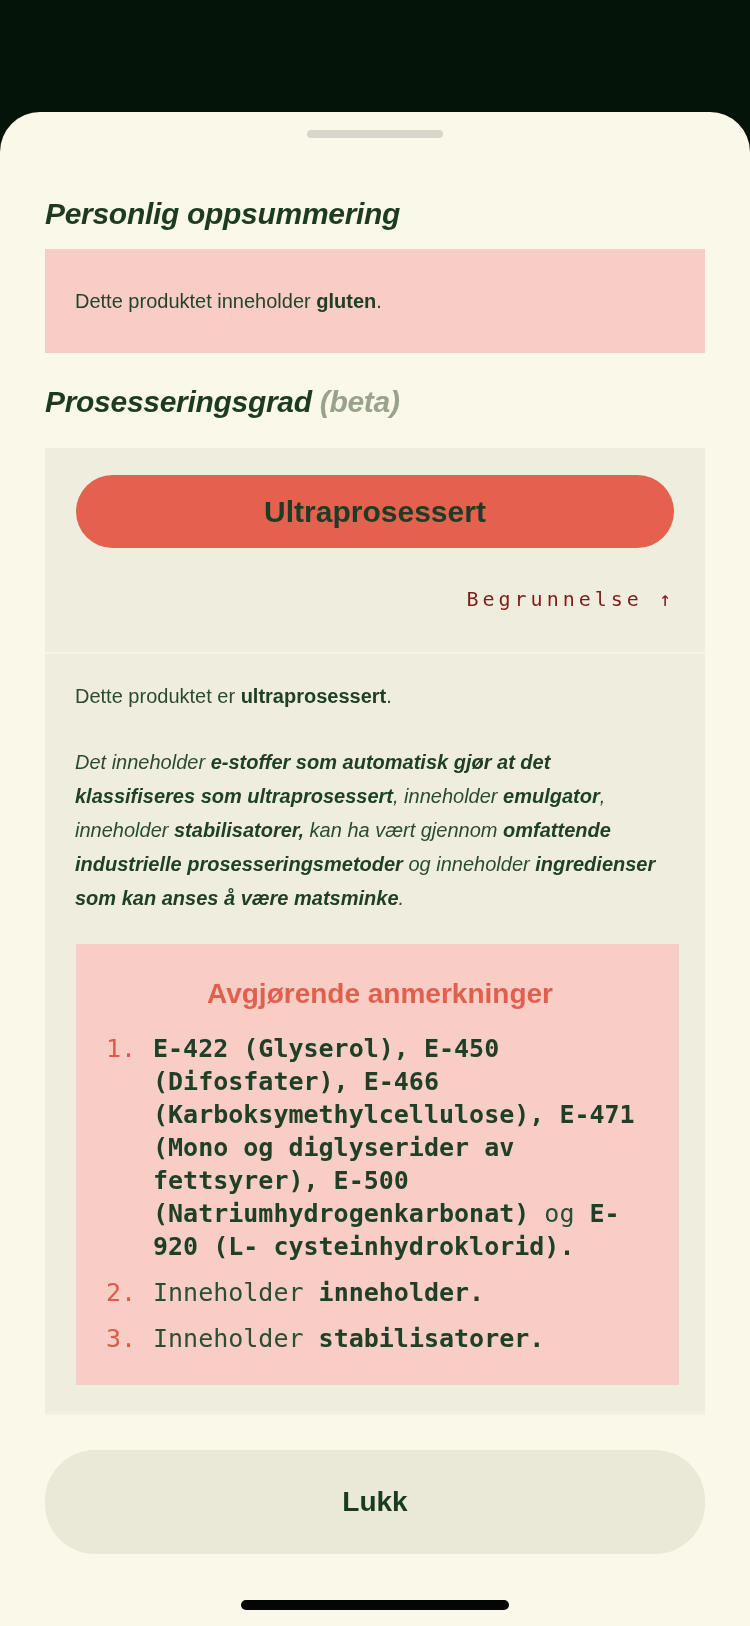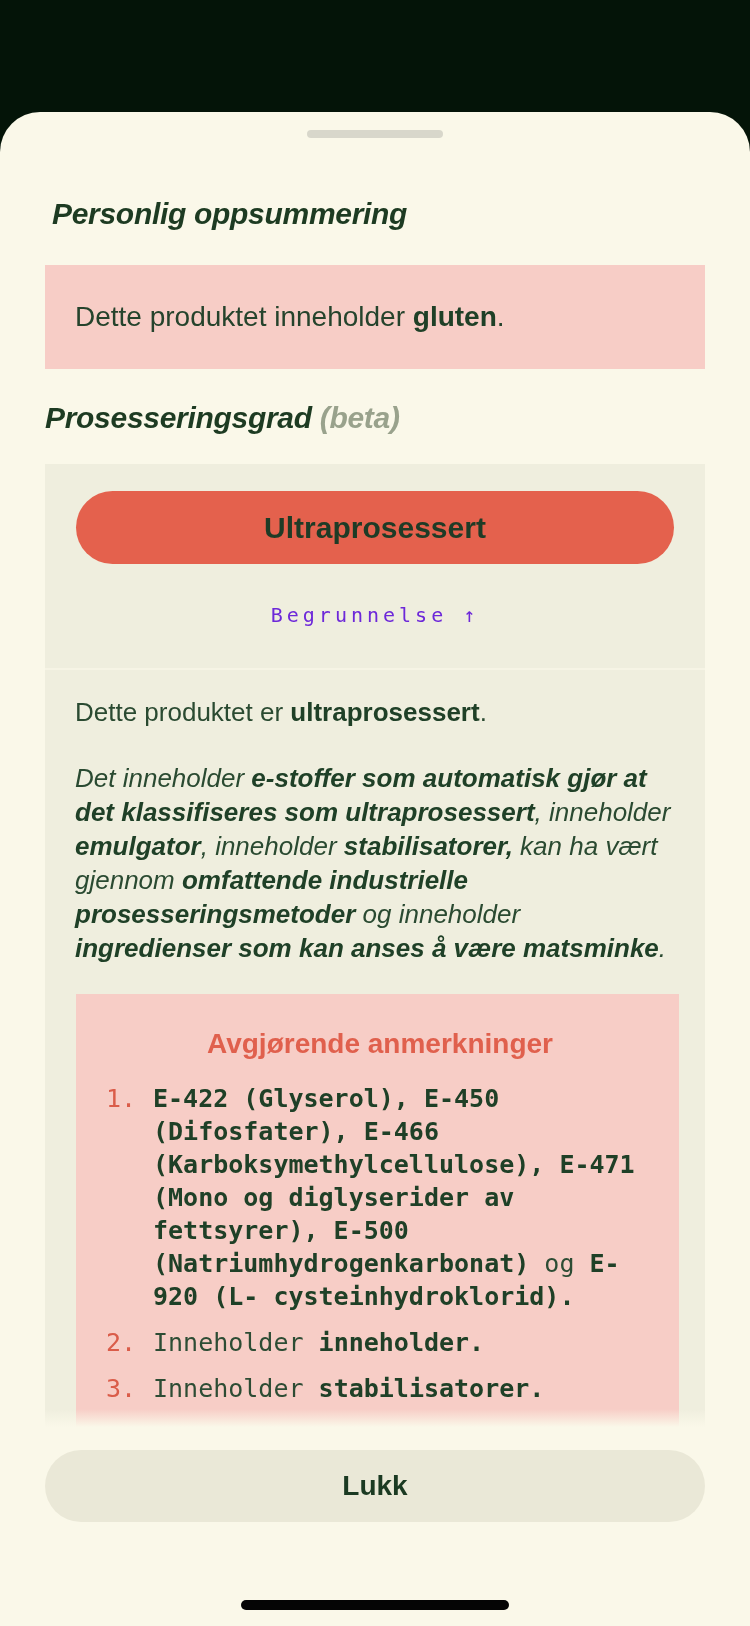--- a/index.html
+++ b/index.html
@@ -5,47 +5,47 @@
   html,body{margin:0;padding:0;background:#041408;}
   .phone{position:relative;width:750px;height:1626px;background:#041408;overflow:hidden;
          font-family:"Liberation Sans",sans-serif;}
   .sheet{position:absolute;left:0;right:0;top:112px;bottom:0;background:#faf8e9;
          border-radius:40px 40px 0 0;overflow:hidden;}
   .handle{position:absolute;top:18px;left:50%;transform:translateX(-50%);
           width:136px;height:8px;border-radius:4px;background:#d8d7cb;}
   .content{padding:0 45px;}
   .h-italic{font-style:italic;font-weight:bold;font-size:30px;line-height:38px;
             color:#1d3b22;letter-spacing:-0.3px;}
-  .h1{margin:83px 0 0 7px;}
+  .h1{margin:83px 0 0 0;}
   .beta{color:#99a28c;font-weight:bold;}
-  .alert{margin-top:32px;height:104px;background:#f7cdc6;display:flex;align-items:center;
-         padding:0 30px;box-sizing:border-box;font-size:28px;color:#25432c;}
+  .alert{margin-top:16px;height:104px;background:#f7cdc6;display:flex;align-items:center;
+         padding:0 30px;box-sizing:border-box;font-size:20px;color:#25432c;}
   .h2{margin:30px 0 0 0;}
   .card{margin-top:27px;background:#efeede;padding:27px 30px 30px 30px;box-sizing:border-box;}
   .pill{display:block;width:598px;height:73px;margin:0 auto;border:none;border-radius:37px;
         background:#e4614d;color:#1e3b26;font-family:"Liberation Sans",sans-serif;
         font-weight:bold;font-size:30px;cursor:pointer;}
-  .reason{margin-top:36px;text-align:center;font-family:"DejaVu Sans Mono",monospace;
-          font-size:20px;line-height:30px;letter-spacing:4px;color:#6d28d9;cursor:pointer;}
+  .reason{margin-top:36px;text-align:right;font-family:"DejaVu Sans Mono",monospace;
+          font-size:20px;line-height:30px;letter-spacing:4px;color:#7f1d1d;cursor:pointer;}
   .divider{height:2px;background:#f6f4e5;border:none;margin:38px -30px 0 -30px;}
-  .para{font-size:26px;line-height:34px;color:#2a4a31;margin:25px 0 0 0;white-space:pre-wrap;}
+  .para{font-size:20px;line-height:34px;color:#2a4a31;margin:25px 0 0 0;white-space:pre-wrap;}
   .para2{margin-top:32px;font-style:italic;}
   .b{font-weight:bold;color:#1f4027;}
   .notes{margin:29px -4px 0 1px;background:#f7cdc6;padding:35px 25px 30px 30px;}
   .notes-title{font-size:28px;line-height:30px;font-weight:bold;color:#e0604d;text-align:center;}
   .notes-list{margin-top:23px;font-family:"DejaVu Sans Mono",monospace;font-size:25px;
               line-height:33px;color:#2d4c34;}
   .note-item{display:flex;align-items:flex-start;margin-top:13px;}
   .note-item:first-child{margin-top:0;}
   .note-num{flex:0 0 47px;color:#da5c49;}
   .note-text{flex:1;white-space:pre-wrap;word-break:break-word;}
   .bottombar{position:absolute;left:0;right:0;bottom:0;height:199px;background:#faf8e9;z-index:5;}
   .bottombar::before{content:"";position:absolute;top:-18px;left:0;right:0;height:18px;
                      background:linear-gradient(rgba(250,248,233,0),#faf8e9);}
-  .close-btn{position:absolute;top:23px;left:45px;right:45px;height:72px;border:none;
+  .close-btn{position:absolute;top:23px;left:45px;right:45px;height:104px;border:none;
              border-radius:50px;background:#eae8d7;color:#1b3a22;font-weight:bold;font-size:28px;
              font-family:"Liberation Sans",sans-serif;cursor:pointer;}
   .home-indicator{position:absolute;bottom:16px;left:50%;transform:translateX(-50%);
                   width:268px;height:10px;border-radius:6px;background:#050505;}
 </style>
 </head>
 <body>
 
 <div class="phone">
   <div class="sheet">

